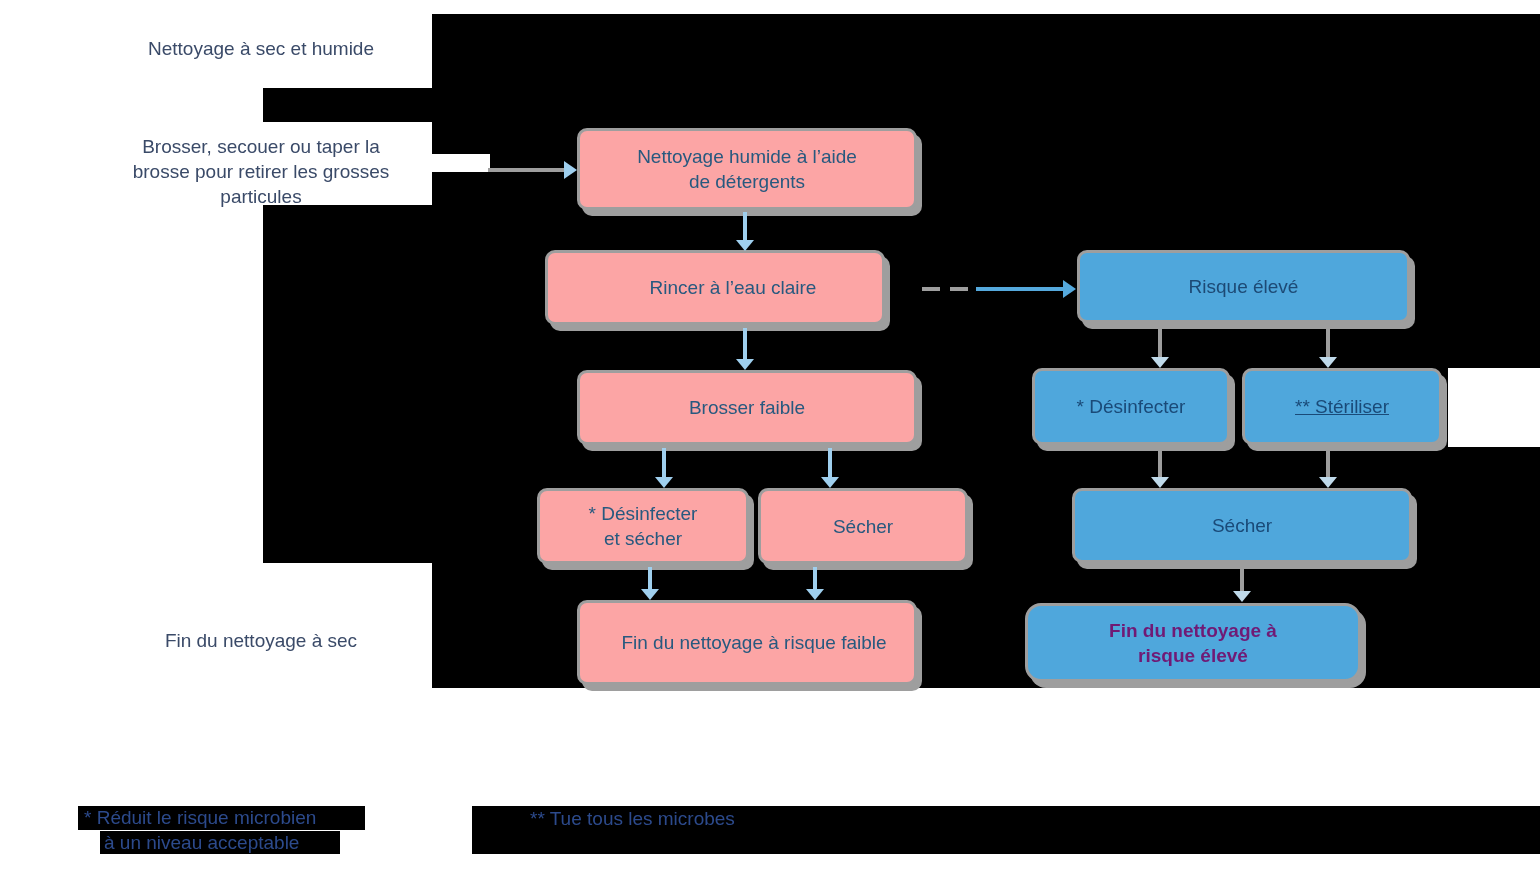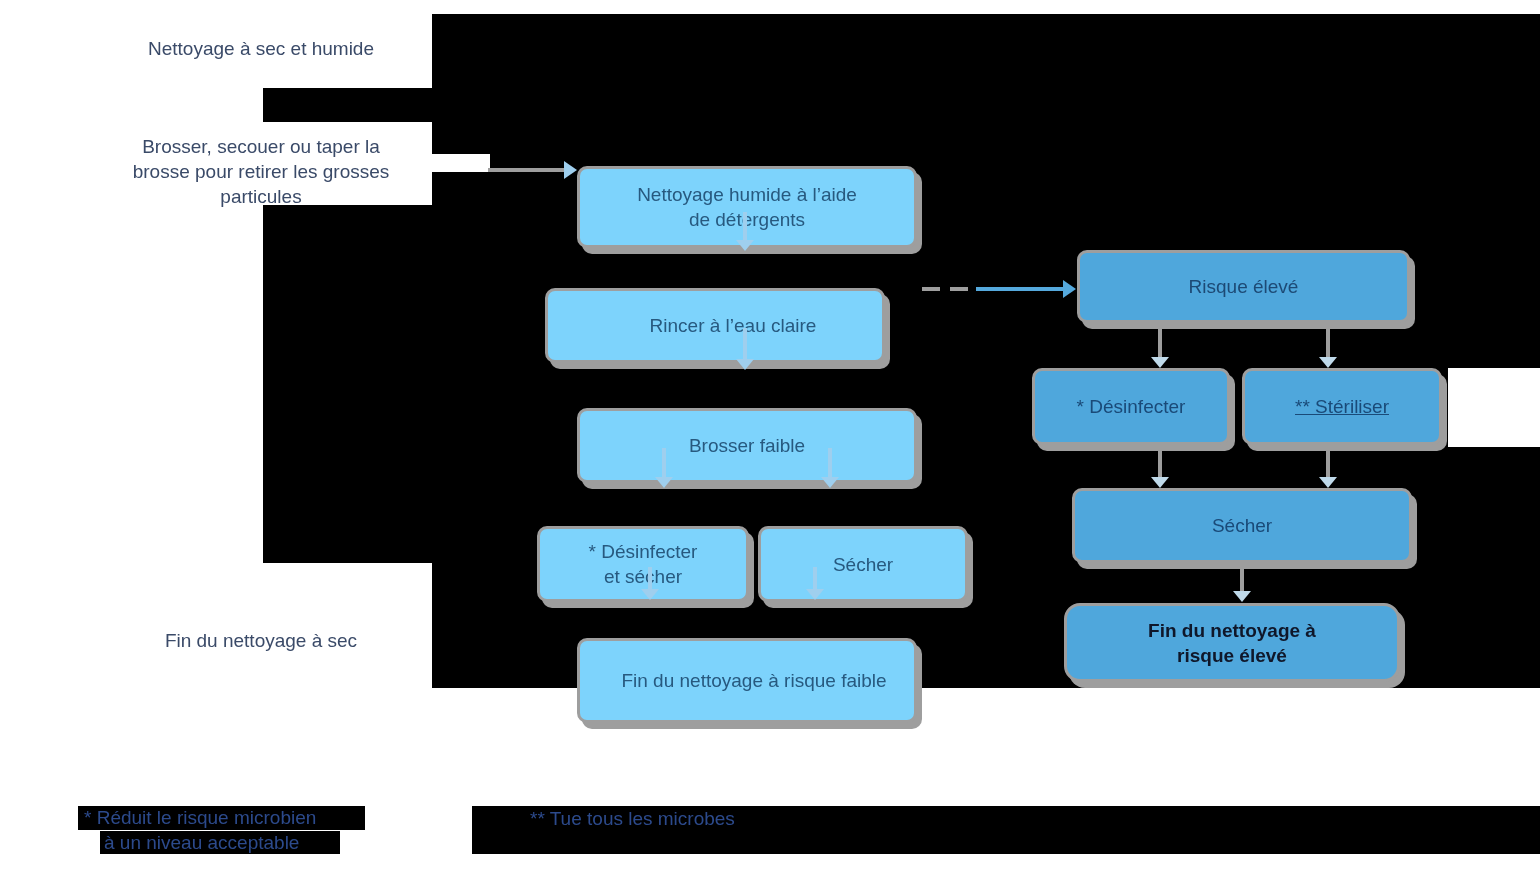--- a/index.html
+++ b/index.html
@@ -13,21 +13,21 @@
     position:absolute;color:#3A4A68;font-size:19px;line-height:25px;
     text-align:center;white-space:pre-line;
   }
   .node{
     position:absolute;display:flex;align-items:center;justify-content:center;
     border:3px solid #9E9E9E;border-radius:10px;
     box-shadow:5px 6px 0 #9E9E9E;
     font-size:19px;line-height:25px;text-align:center;white-space:pre-line;
     box-sizing:border-box;
   }
-  .light{background:#7dd3fc;color:#27597F;margin-top:38px;}
+  .light{background:#fca5a5;color:#27597F;}
   .medium{background:#4FA7DC;color:#1A4A78;}
   .vline{position:absolute;width:4px;}
   .hline{position:absolute;height:4px;}
   .c-light{background:#9FCFEE;}
   .c-gray{background:#9E9E9E;}
   .c-blue{background:#55A9DD;}
   .c-gray-dash{background:repeating-linear-gradient(90deg,#9E9E9E 0 18px,transparent 18px 28px);}
   .ah{position:absolute;width:0;height:0;}
   .ah-down-light{border-left:9px solid transparent;border-right:9px solid transparent;border-top:11px solid #9FCFEE;}
   .ah-down-pale{border-left:9px solid transparent;border-right:9px solid transparent;border-top:11px solid #BFD9EA;}
@@ -62,21 +62,21 @@
   <div class="node light" style="left:577px;top:370px;width:340px;height:75px;">Brosser faible</div>
   <div class="node light" style="left:537px;top:488px;width:212px;height:76px;">* Désinfecter
 et sécher</div>
   <div class="node light" style="left:758px;top:488px;width:210px;height:76px;">Sécher</div>
   <div class="node light" style="left:577px;top:600px;width:340px;height:85px;padding-left:14px;">Fin du nettoyage à risque faible</div>
 
   <div class="node medium" style="left:1077px;top:250px;width:333px;height:73px;color:#1D4A75;">Risque élevé</div>
   <div class="node medium" style="left:1032px;top:368px;width:198px;height:77px;">* Désinfecter</div>
   <div class="node medium" style="left:1242px;top:368px;width:200px;height:77px;text-decoration:underline;">** Stériliser</div>
   <div class="node medium" style="left:1072px;top:488px;width:340px;height:75px;">Sécher</div>
-  <div class="node medium" style="left:1064px;top:603px;width:336px;height:79px;border-radius:16px;color:#0f172a;font-weight:bold;">Fin du nettoyage à
+  <div class="node medium" style="left:1025px;top:603px;width:336px;height:79px;border-radius:16px;color:#701a75;font-weight:bold;">Fin du nettoyage à
 risque élevé</div>
 
   <div class="hline c-gray" style="left:488px;top:168px;width:77px;"></div>
   <div class="ah ah-right-light" style="left:564px;top:161px;"></div>
 
   <div class="vline c-light" style="left:743px;top:212px;height:30px;"></div>
   <div class="ah ah-down-light" style="left:736px;top:240px;"></div>
 
   <div class="vline c-light" style="left:743px;top:328px;height:32px;"></div>
   <div class="ah ah-down-light" style="left:736px;top:359px;"></div>

